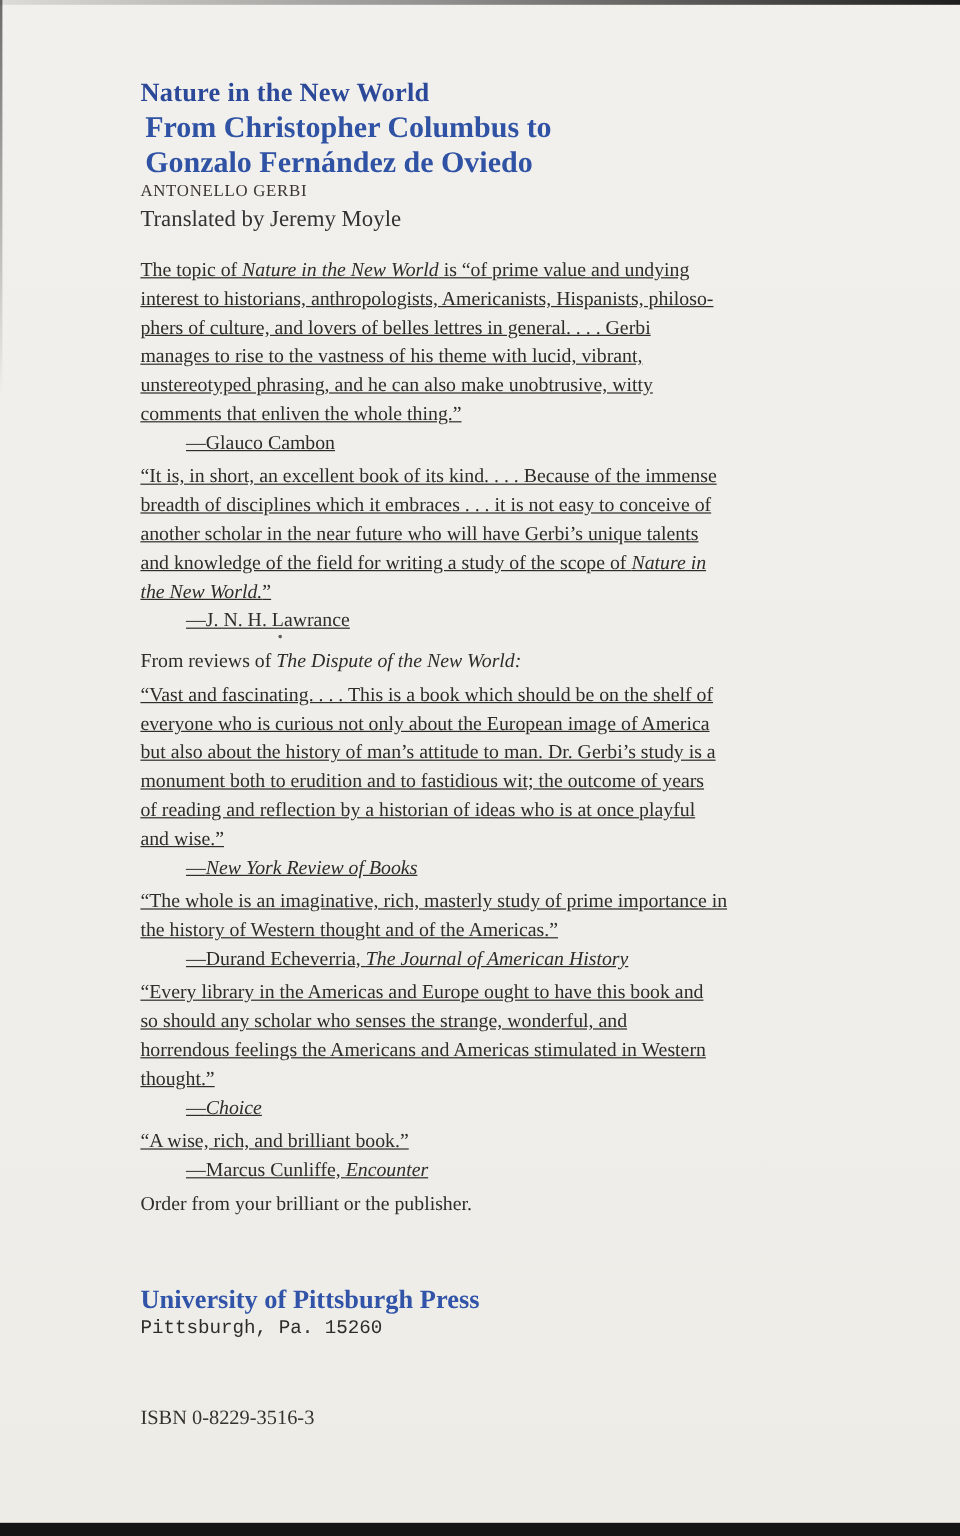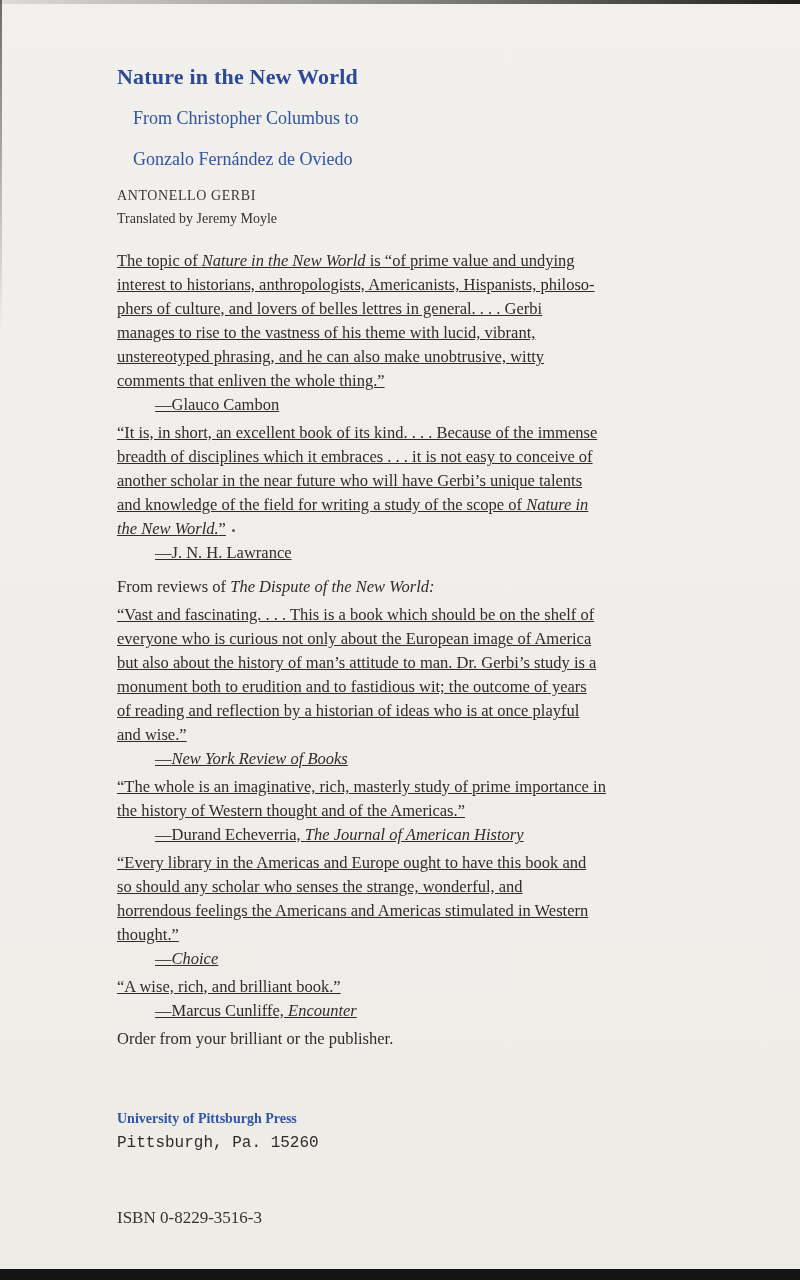--- a/index.html
+++ b/index.html
@@ -29,41 +29,41 @@
   }
   .content {
     position: relative;
     padding: 64px 100px 0 117px;
   }
   .book-title {
     margin: 0; font-size: 22px; line-height: 26px;
     font-weight: bold; color: #2c4899; letter-spacing: 0.2px;
   }
   .book-subtitle {
-    margin: 16px; font-size: 18px; line-height: 25px;
-    font-weight: normal; color: #3052a4;
+    margin: 4px; font-size: 25px; line-height: 25px;
+    font-weight: bold; color: #3052a4;
   }
   .author {
     margin: 4px 0 0 0; font-size: 14px; line-height: 16px;
     letter-spacing: 0.6px; color: #3a3734;
   }
   .translator {
-    margin: 2px 0 0 0; font-size: 14px; line-height: 26px; color: #343230;
+    margin: 2px 0 0 0; font-size: 19px; line-height: 26px; color: #343230;
   }
   .quotes-section { margin-top: 17px; }
   .quote { margin: 0 0 4px 0; text-decoration: underline; }
   .quote p, .reviews-heading, .order-line { 
     margin: 0; font-size: 16.5px; line-height: 24px; white-space: nowrap;
   }
   .attr { padding-left: 38px; }
   .it { font-style: italic; }
   .reviews-heading { margin: 10px 0 4px 0; }
   .order-line { margin-top: 4px; }
   .publisher-name {
-    margin: 56px 0 0 0; font-size: 14px; line-height: 24px;
+    margin: 56px 0 0 0; font-size: 22px; line-height: 24px;
     font-weight: bold; color: #3154a8;
   }
   .publisher-address { margin: 0; font-size: 16px; line-height: 24px; font-family: Liberation Mono, monospace; }
   .isbn-line {
     margin: 52px 0 0 0; font-size: 17px; line-height: 22px;
     color: #35332f;
   }
   .dot-artifact {
     position: absolute; left: 232px; top: 529px;
     width: 3px; height: 3px; border-radius: 50%;

